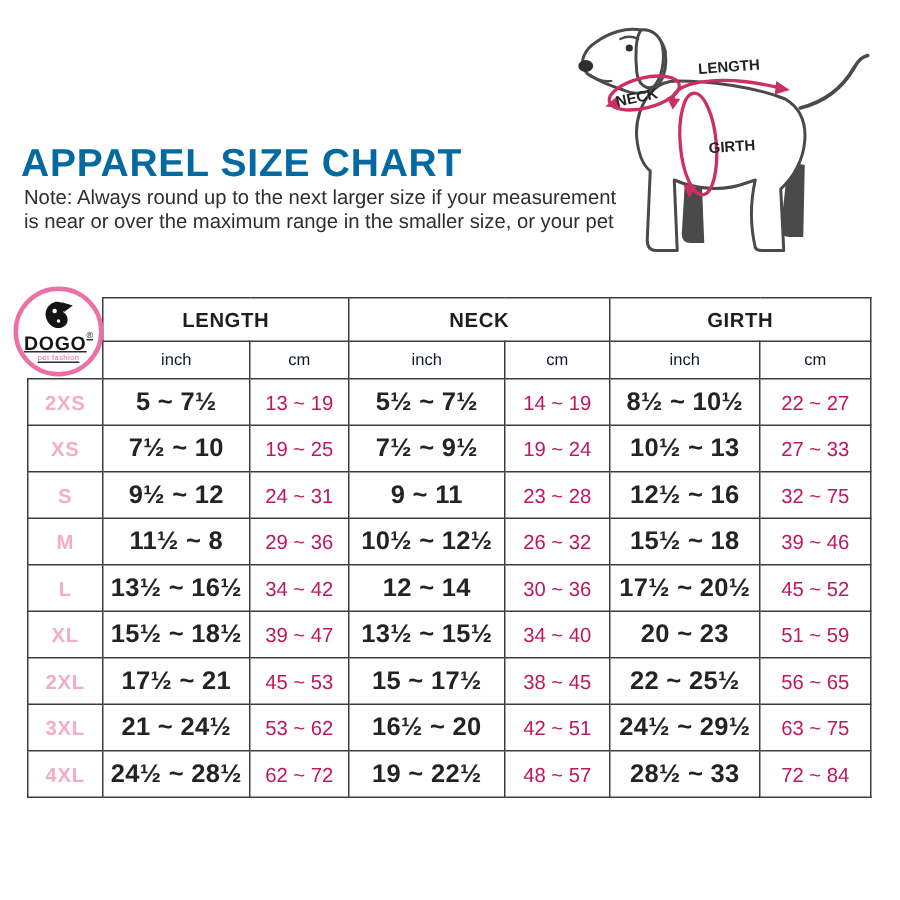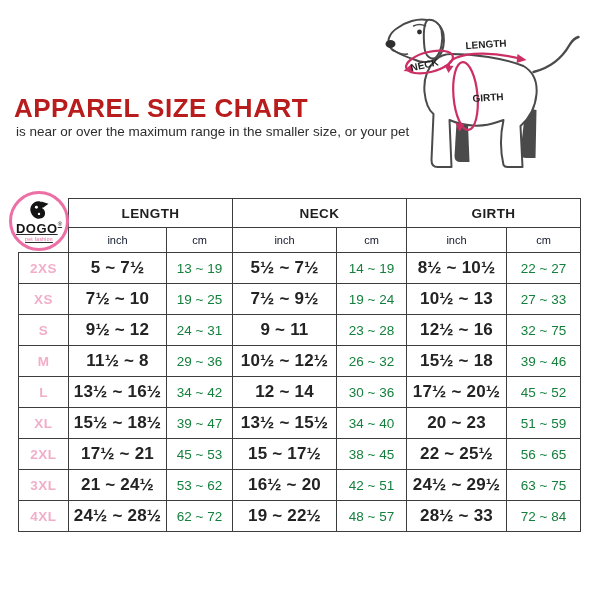--- a/index.html
+++ b/index.html
@@ -3,21 +3,21 @@
 <meta charset="utf-8">
 <style>
   html,body{margin:0;padding:0;}
   body{
     width:600px;height:600px;background:#ffffff;
     font-family:"Liberation Sans", sans-serif;
     position:relative;overflow:hidden;color:#2b2b2b;
   }
   .page-title{
     position:absolute;left:14px;top:93px;
-    font-size:26px;font-weight:bold;color:#b91c1c;letter-spacing:.5px;
+    font-size:26px;font-weight:bold;color:#0369a1;letter-spacing:.5px;
     white-space:nowrap;
   }
   .note{
     position:absolute;left:16px;top:124px;
     font-size:13.5px;line-height:16px;color:#2e2e2e;
   }
   .dog-figure{position:absolute;left:372px;top:10px;width:218px;height:168px;}
   .logo{
     position:absolute;left:9px;top:191px;width:54px;height:54px;
     border:3px solid #ec6fa5;border-radius:50%;background:#fff;z-index:3;
@@ -33,28 +33,29 @@
   }
   .size-table th,.size-table td{
     border:1.6px solid #3d3d3d;text-align:center;vertical-align:middle;padding:0;
   }
   .logo-cell{border:none !important;background:transparent;}
   .group-header th{height:28px;font-size:13.5px;font-weight:bold;color:#1e1e1e;letter-spacing:.4px;}
   .unit-row td{height:24px;font-size:11px;color:#0f172a;}
   .data-row td{height:30px;}
   .size-cell{color:#f2aec8;font-weight:bold;font-size:13.5px;letter-spacing:.5px;}
   .inch-cell{font-weight:bold;font-size:17px;color:#232323;letter-spacing:.2px;}
-  .cm-cell{font-size:13.5px;color:#15803d;}
+  .cm-cell{font-size:13.5px;color:#be185d;}
 </style>
 </head>
 <body>
 
 <div class="page-title">APPAREL SIZE CHART</div>
 
 <div class="note">
+  <div>Note: Always round up to the next larger size if your measurement</div>
   <div>is near or over the maximum range in the smaller size, or your pet</div>
 </div>
 
 <svg class="dog-figure" viewBox="0 0 215 168" xmlns="http://www.w3.org/2000/svg">
   <g stroke="#4a4a4a" stroke-width="2" fill="none" stroke-linecap="round" stroke-linejoin="round">
 
     <path d="M84,96 L81,146 q0,6 6,6 l9,0 l-2,-50 z" fill="#4a4a4a" stroke="none"></path>
     <path d="M152,98 l-5,44 q0,6 6,6 l9,0 l1,-48 z" fill="#4a4a4a" stroke="none"></path>
 
     <path fill="#ffffff" d="M62,50

